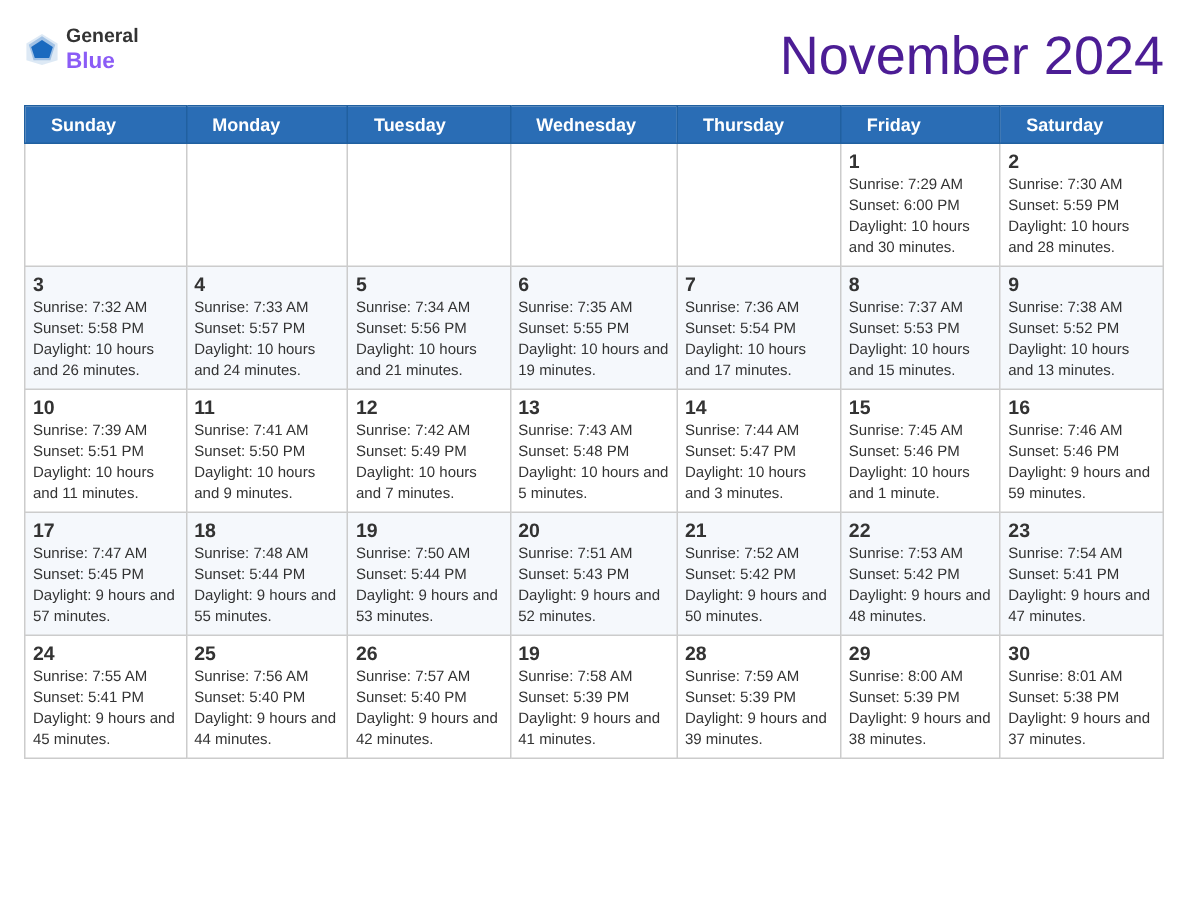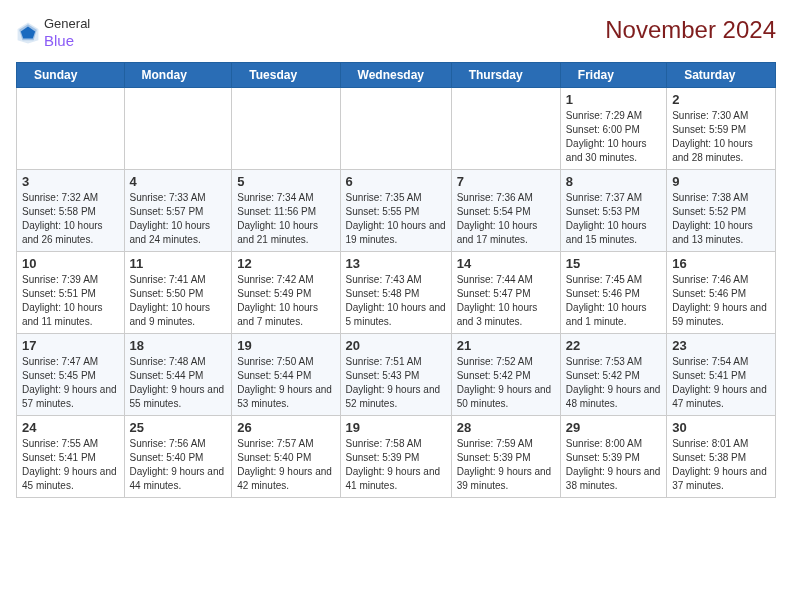--- a/index.html
+++ b/index.html
@@ -19,35 +19,35 @@
       align-items: flex-start;
       margin-bottom: 12px;
     }
     .logo {
       display: flex;
       align-items: center;
       gap: 4px;
     }
     .logo-text {
       font-size: 13px;
-      font-weight: normal;
+      font-weight: bold;
       line-height: 1.2;
     }
     .logo-text .general { display: block; color: #333; }
     .logo-text .blue { display: block; color: #8b5cf6; font-size: 15px; }
     .logo-icon {
       width: 24px;
       height: 24px;
     }
     .title-block {
       text-align: right;
     }
     .month-title {
-      font-size: 24px;
-      color: #7f1d1d;
+      font-size: 36px;
+      color: #4c1d95;
       font-weight: normal;
       margin-left: 19px;
     }
     .location {
       font-size: 14px;
       color: #555;
     }
     .calendar {
       width: 100%;
       border-collapse: collapse;
@@ -151,21 +151,21 @@
           </td>
           <td>
             <span class="day-number">4</span>
             <div class="day-info">Sunrise: 7:33 AM
 Sunset: 5:57 PM
 Daylight: 10 hours and 24 minutes.</div>
           </td>
           <td>
             <span class="day-number">5</span>
             <div class="day-info">Sunrise: 7:34 AM
-Sunset: 11:56 PM
+Sunset: 5:56 PM
 Daylight: 10 hours and 21 minutes.</div>
           </td>
           <td>
             <span class="day-number">6</span>
             <div class="day-info">Sunrise: 7:35 AM
 Sunset: 5:55 PM
 Daylight: 10 hours and 19 minutes.</div>
           </td>
           <td>
             <span class="day-number">7</span>

